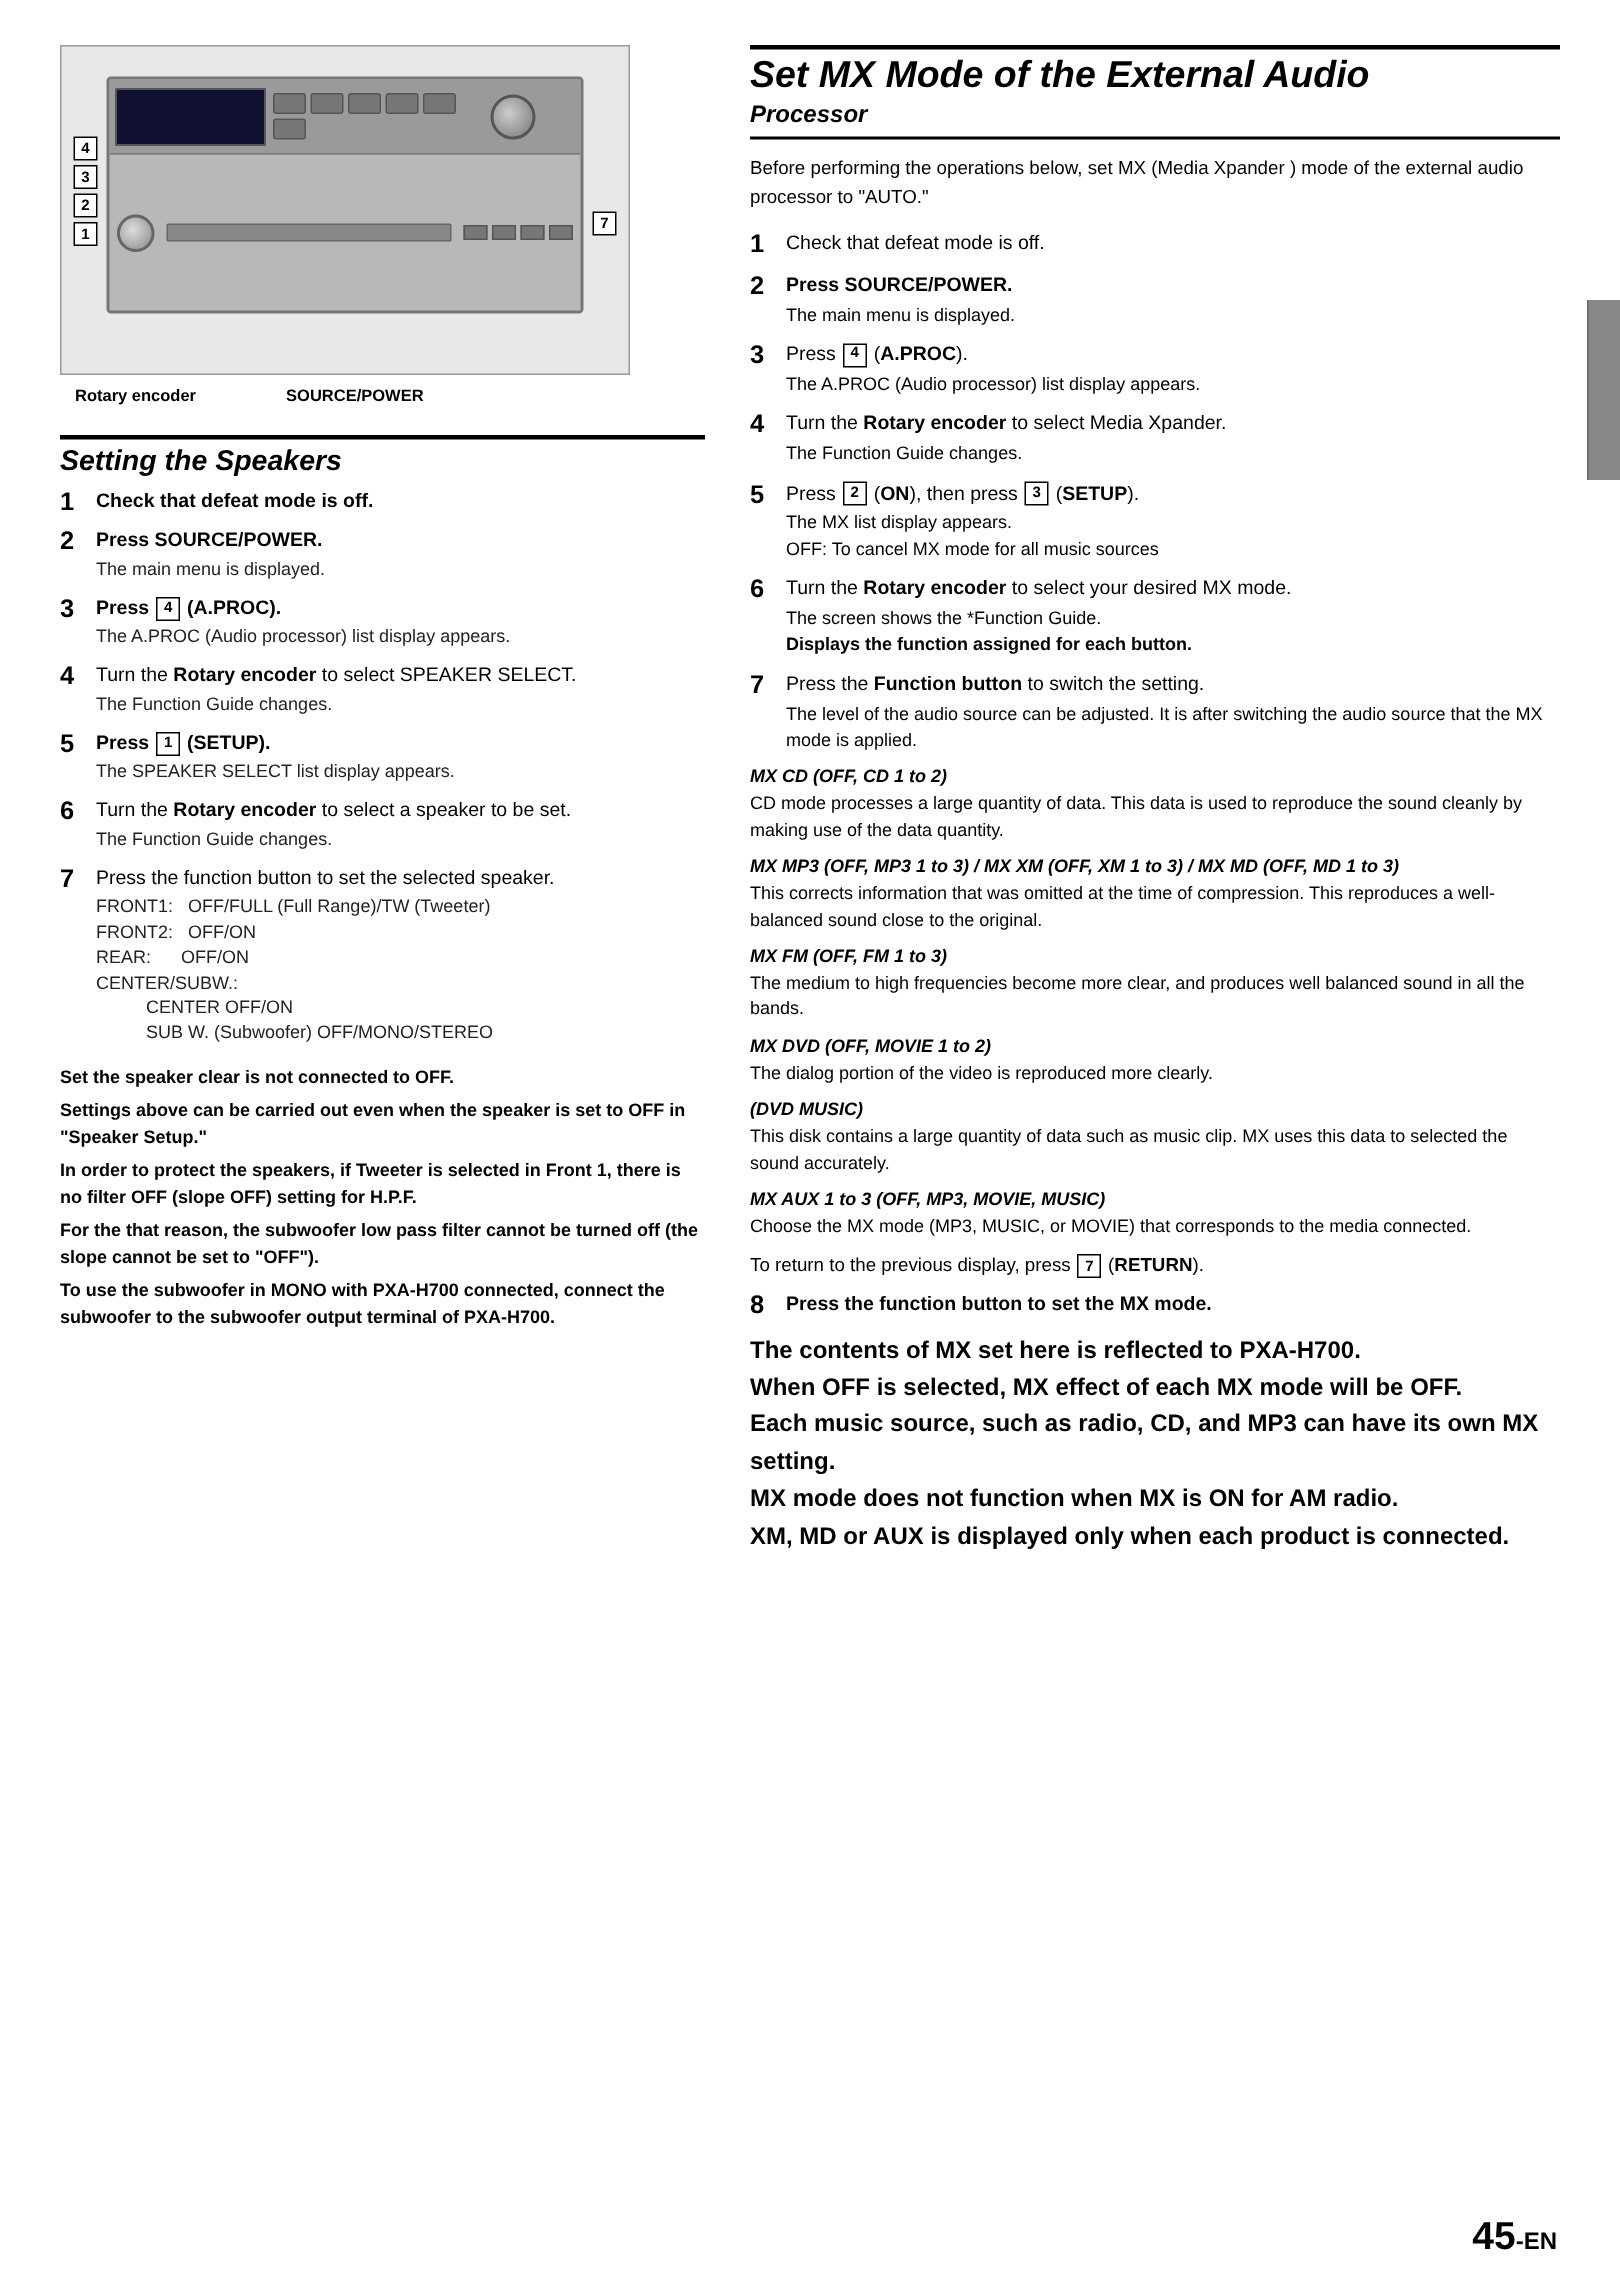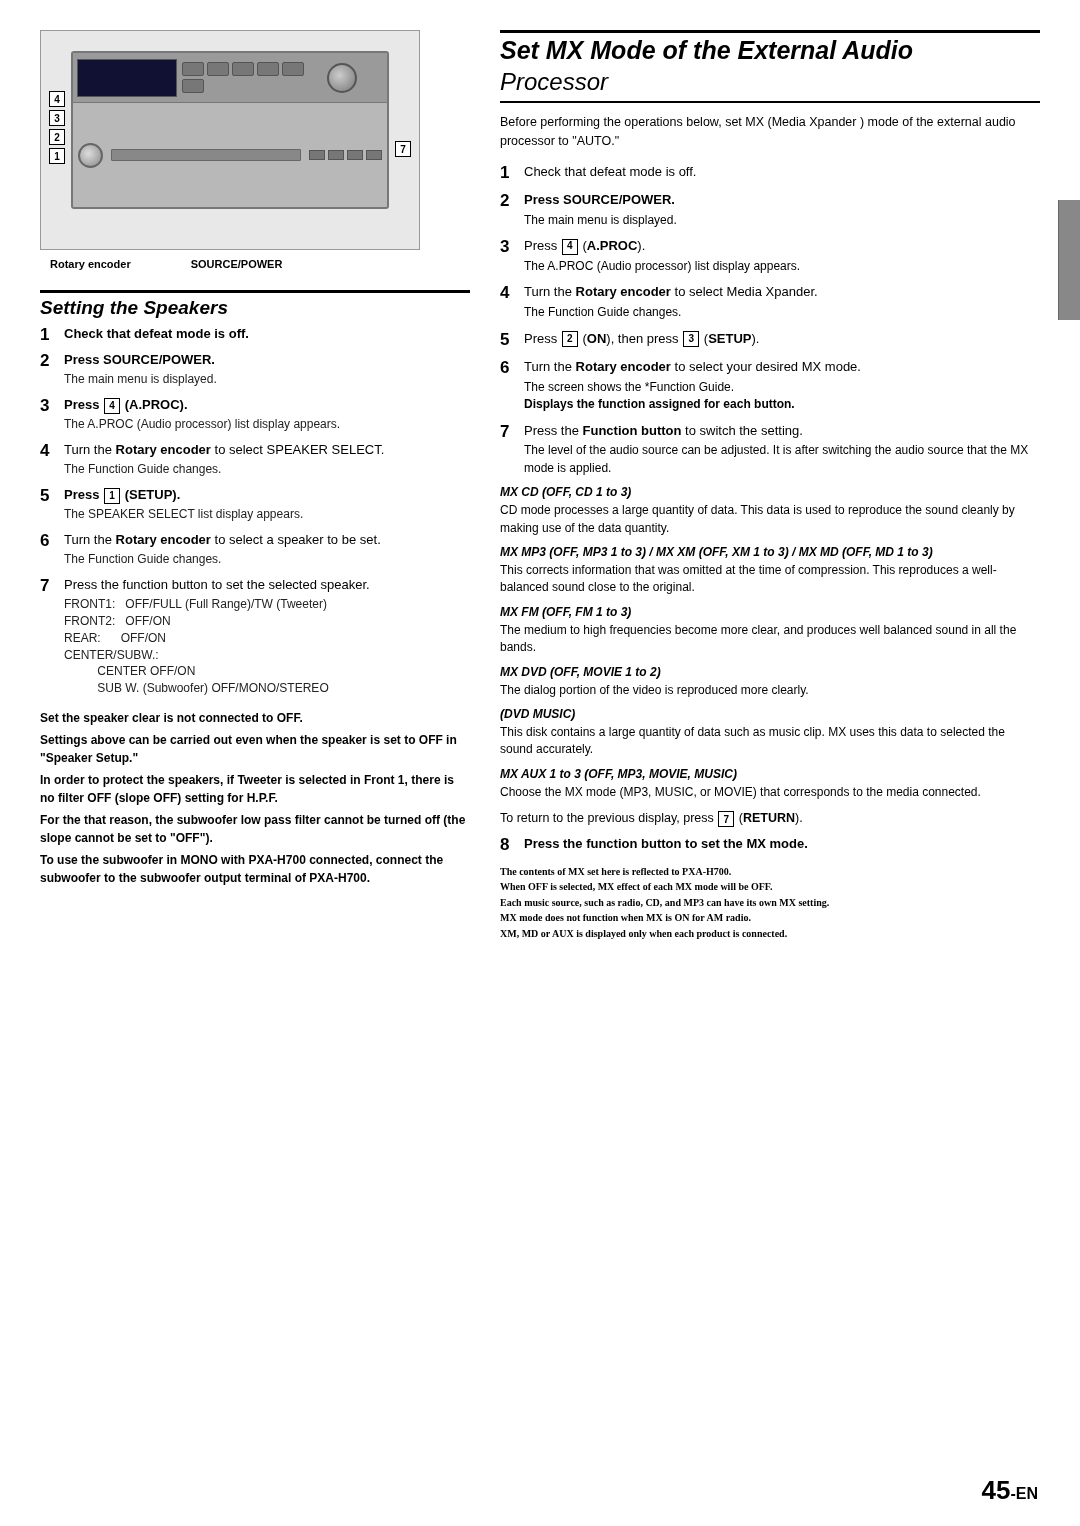--- a/index.html
+++ b/index.html
@@ -168,22 +168,22 @@
       background: #000;
       margin-bottom: 3px;
     }
     .right-section-title {
       font-size: 25px;
       font-weight: bold;
       font-style: italic;
       margin-bottom: 3px;
     }
     .right-section-subtitle {
-      font-size: 24px;
-      font-weight: normal;
+      font-size: 16px;
+      font-weight: bold;
       font-style: italic;
       margin-bottom: 10px;
       border-bottom: 2px solid #000;
       padding-bottom: 5px;
     }
     .intro-text {
       font-size: 12.5px;
       line-height: 1.5;
       margin-bottom: 12px;
     }
@@ -436,20 +436,24 @@
           <div class="right-step-content">
             Turn the <b>Rotary encoder</b> to select  Media Xpander.
             <div class="right-step-sub">The Function Guide changes.</div>
           </div>
         </li>
 
         <li class="right-step">
           <span class="right-step-num">5</span>
           <div class="right-step-content">
             Press <span class="inline-box">2</span> (<b>ON</b>), then press <span class="inline-box">3</span> (<b>SETUP</b>).
+            <div class="right-step-sub">
+              The MX list display appears.<br>
+              OFF: To cancel MX mode for all music sources
+            </div>
           </div>
         </li>
 
         <li class="right-step">
           <span class="right-step-num">6</span>
           <div class="right-step-content">
             Turn the <b>Rotary encoder</b> to select your desired MX mode.
             <div class="right-step-sub">
               The screen shows the *Function Guide.<br>
               <b>Displays the function assigned for each button.</b>
@@ -461,21 +465,21 @@
           <span class="right-step-num">7</span>
           <div class="right-step-content">
             Press the <b>Function button</b> to switch the setting.
             <div class="right-step-sub">The level of the audio source can be adjusted. It is after switching the audio source that the MX mode is applied.</div>
           </div>
         </li>
 
       </ol>
 
       <div class="sub-section">
-        <div class="sub-section-title">MX CD (OFF, CD 1 to 3)</div>
+        <div class="sub-section-title">MX CD (OFF, CD 1 to 2)</div>
         <div class="sub-section-text">CD mode processes a large quantity of data. This data is used to reproduce the sound cleanly by making use of the data quantity.</div>
       </div>
 
       <div class="sub-section">
         <div class="sub-section-title">MX MP3 (OFF, MP3 1 to 3) / MX XM (OFF, XM 1 to 3) / MX MD (OFF, MD 1 to 3)</div>
         <div class="sub-section-text">This corrects information that was omitted at the time of compression. This reproduces a well-balanced sound close to the original.</div>
       </div>
 
       <div class="sub-section">
         <div class="sub-section-title">MX FM (OFF, FM 1 to 3)</div>
@@ -503,21 +507,21 @@
         </div>
       </div>
 
       <div class="right-step">
         <span class="right-step-num">8</span>
         <div class="right-step-content">
           <b>Press the function button to set the MX mode.</b>
         </div>
       </div>
 
-      <div style="margin-top:8px; font-size:10px; line-height:1.55;font-family:Liberation Serif, serif;">
+      <div style="margin-top:8px; font-size:16px; line-height:1.55;">
         <p><b>The contents of MX set here is reflected to PXA-H700.</b></p>
         <p><b>When OFF is selected, MX effect of each MX mode will be OFF.</b></p>
         <p><b>Each music source, such as radio, CD, and MP3 can have its own MX setting.</b></p>
         <p><b>MX mode does not function when MX is ON for AM radio.</b></p>
         <p><b>XM, MD or AUX is displayed only when each product is connected.</b></p>
       </div>
 
     </div>
 
   </div>

